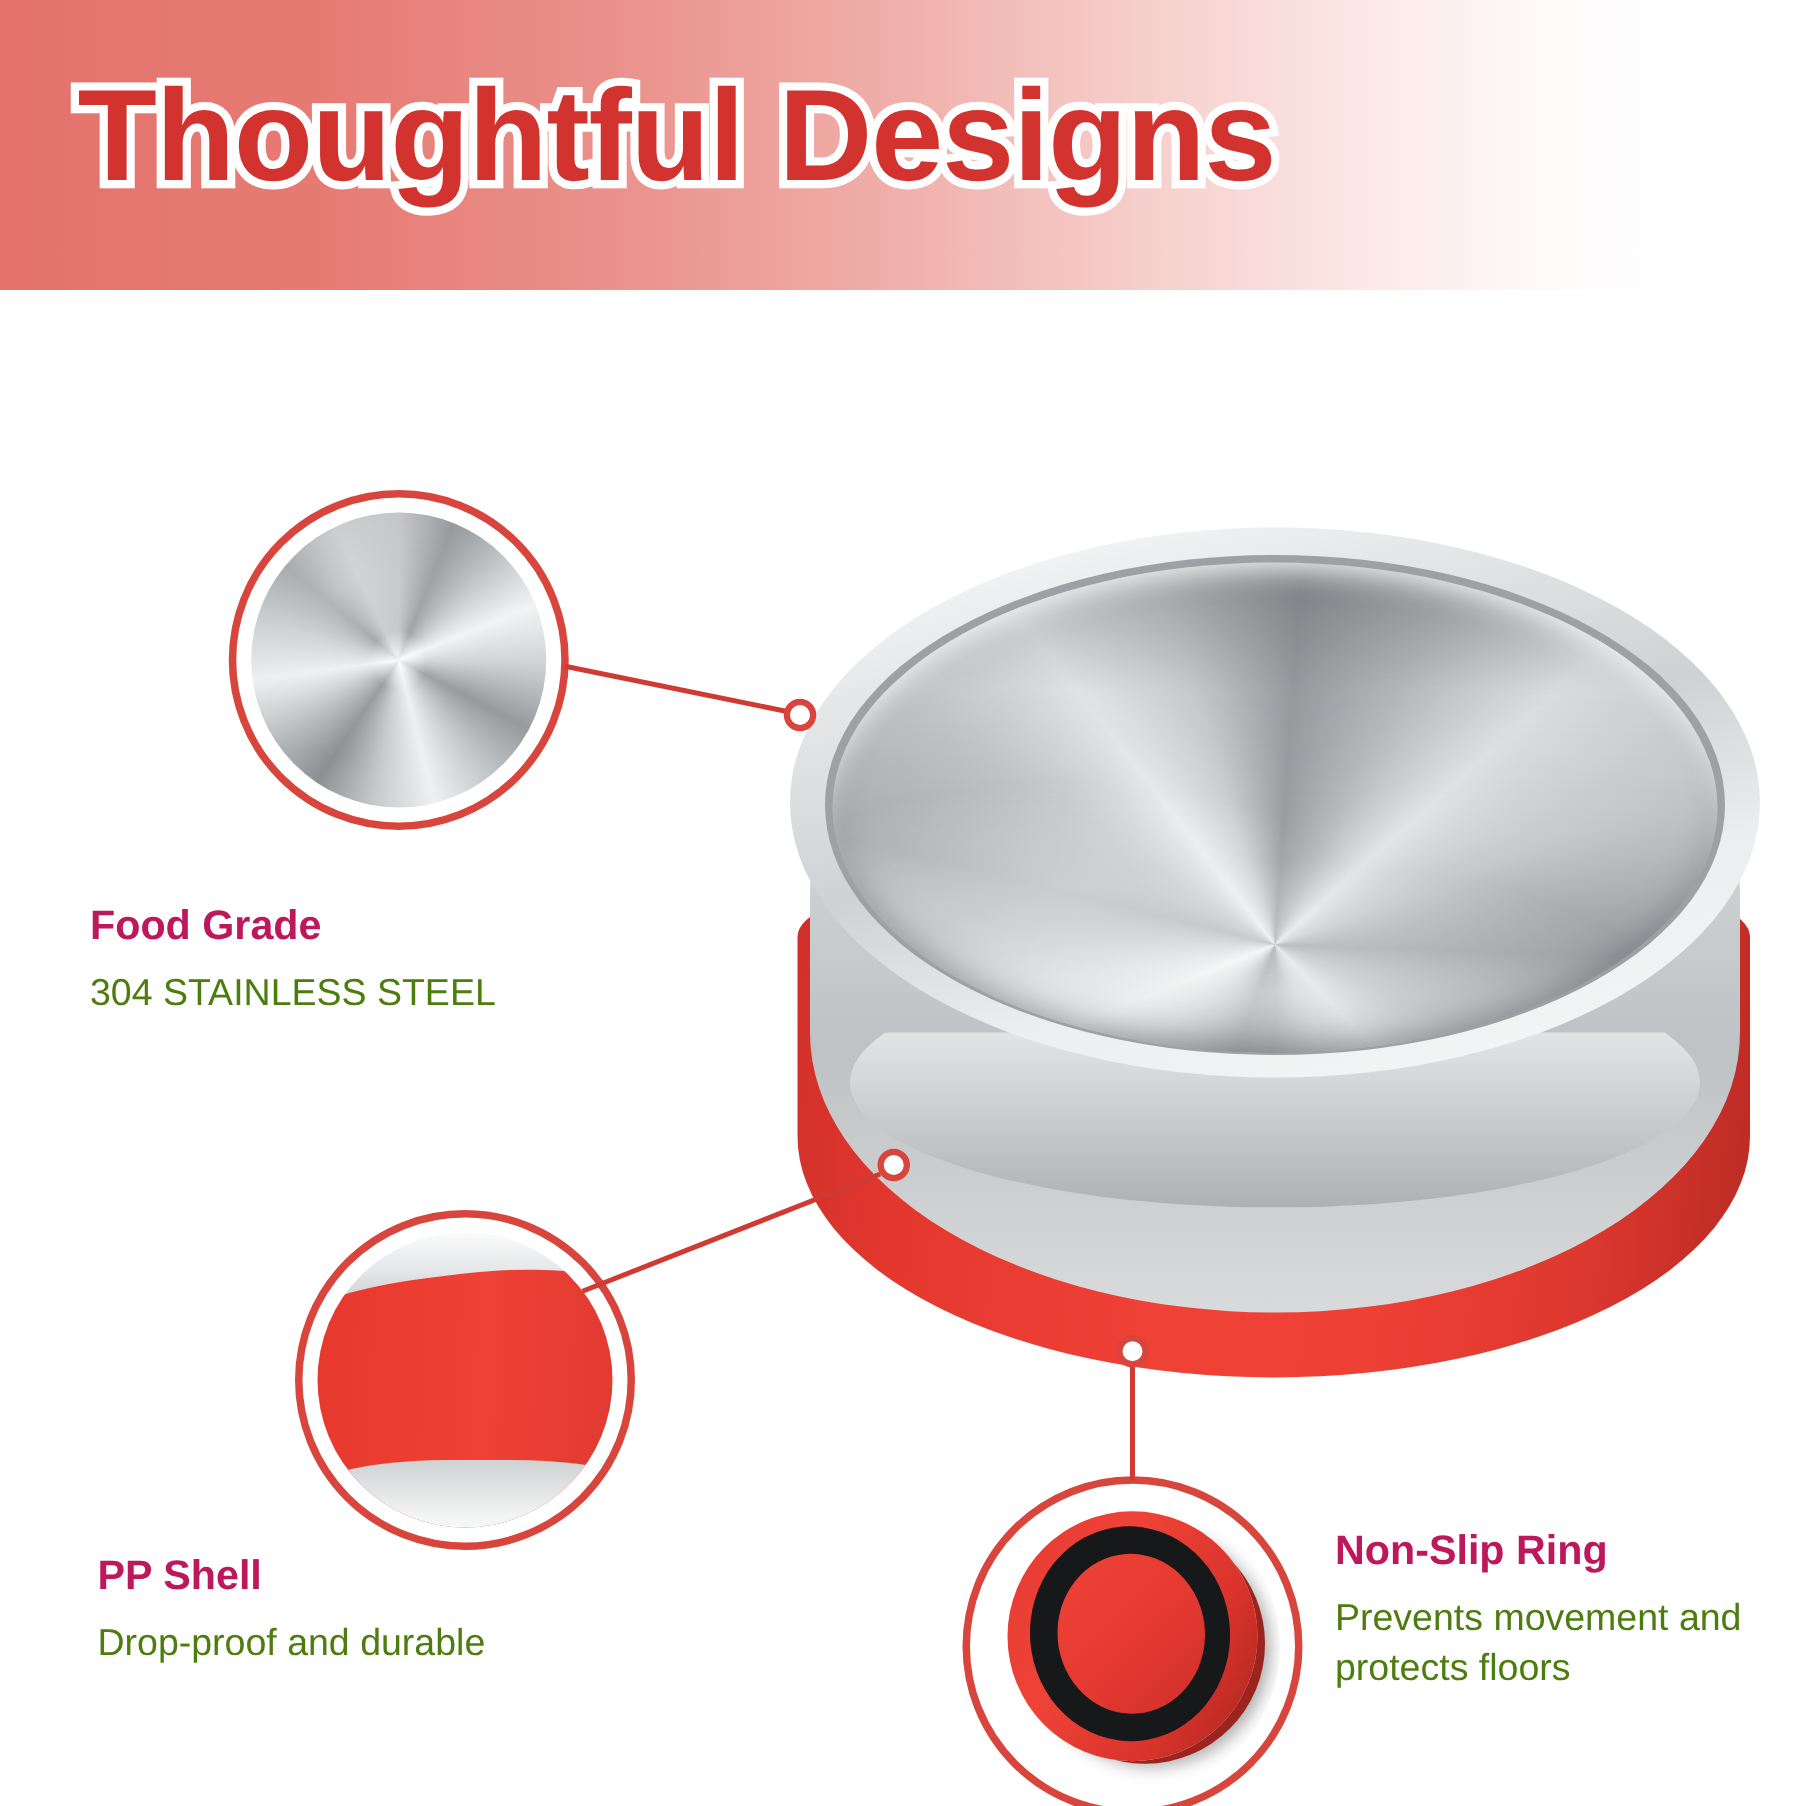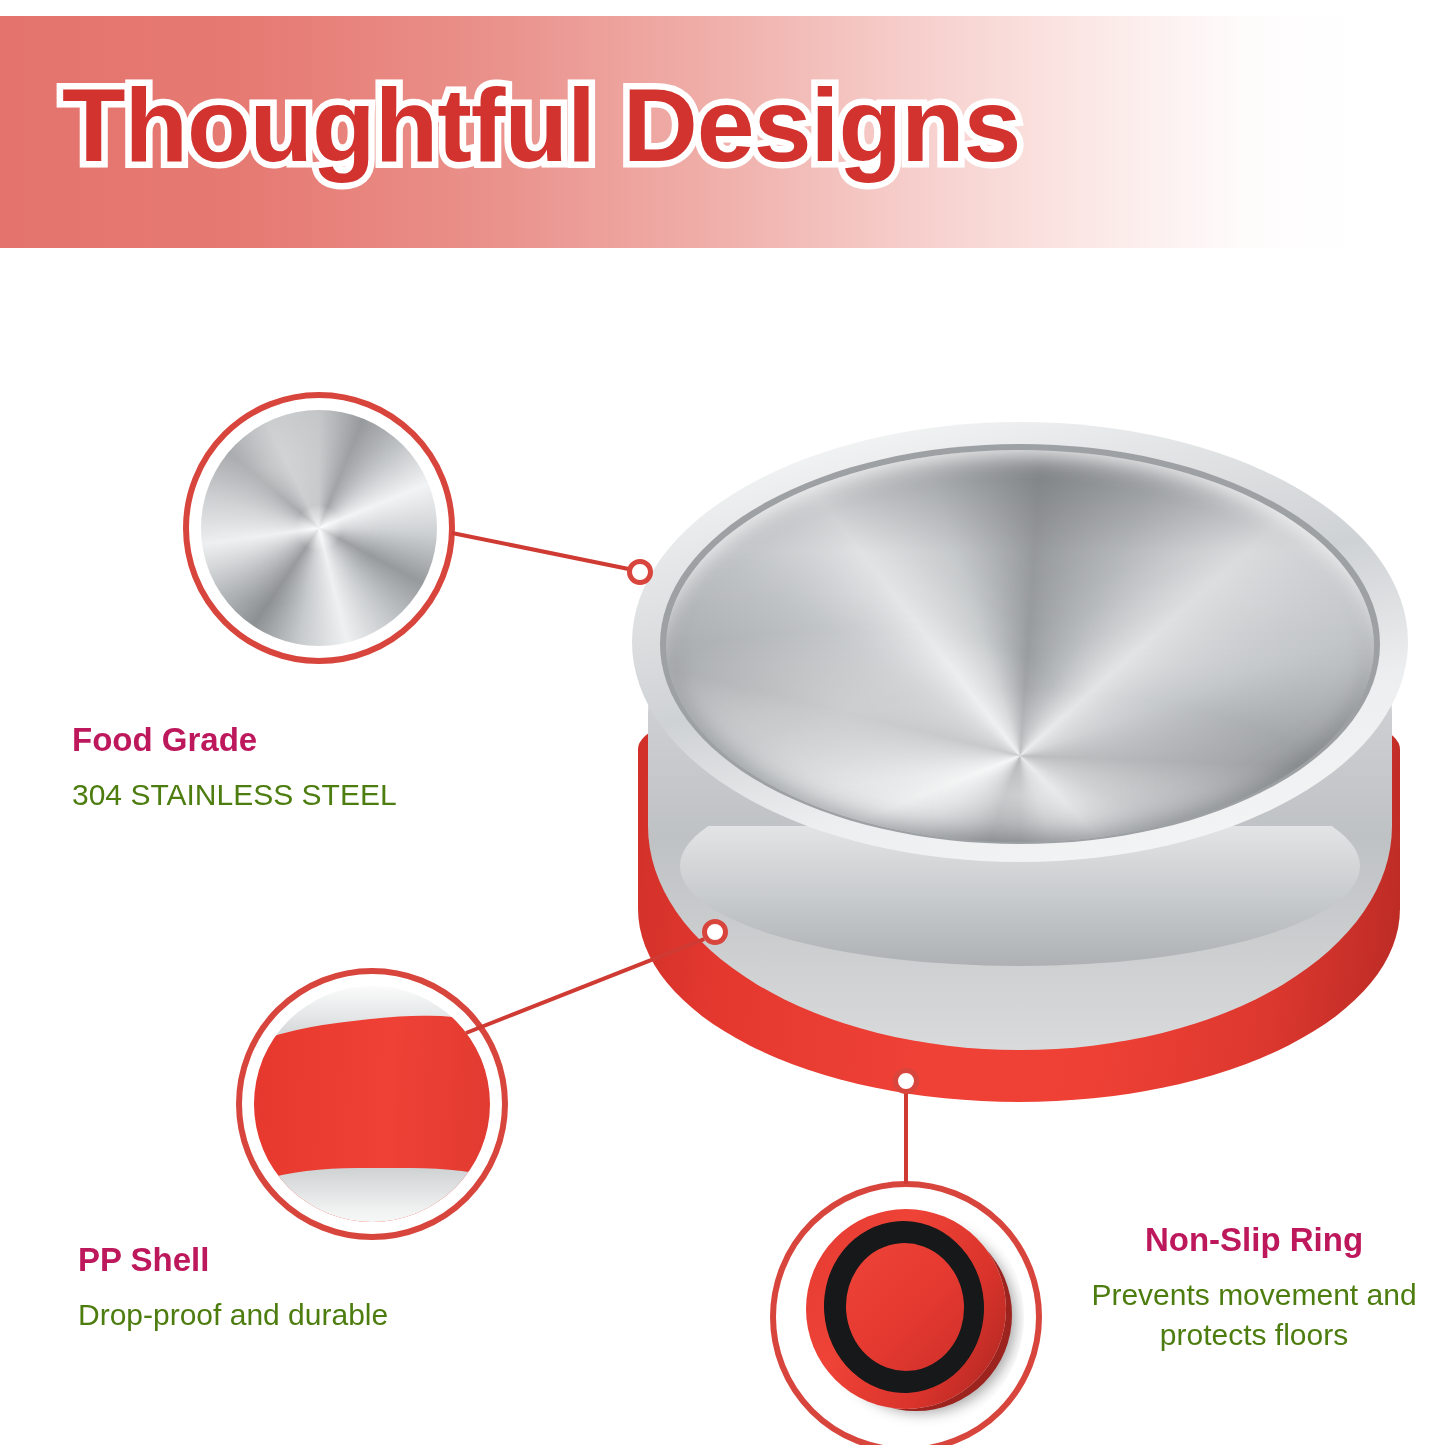--- a/index.html
+++ b/index.html
@@ -6,21 +6,21 @@
   html, body {
     width:1445px; height:1445px;
     background:#ffffff;
     font-family:"Liberation Sans", sans-serif;
     overflow:hidden;
   }
   #page { position:relative; width:1445px; height:1445px; background:#fff; }
 
   
   .banner{
-    position:absolute; left:0; top:16px; width:1445px; height:232px;
+    position:absolute; left:0; top:0; width:1445px; height:232px;
     background:linear-gradient(90deg,#e3736c 0%,#e67b74 18%,#ea918b 34%,#f0b0ab 50%,#f6cecb 63%,#fbe7e5 75%,#fefbfb 86%,#ffffff 94%,#ffffff 100%);
   }
   .banner-title{
     position:absolute; left:62px; top:57px;
     font-size:104px; font-weight:700; letter-spacing:-1px;
     color:#d2332f;
     -webkit-text-stroke:13px #ffffff;
     paint-order:stroke fill;
     white-space:nowrap;
     line-height:1.0;
@@ -164,21 +164,21 @@
   }
   .lead{ position:absolute; background:#cf3a33; height:4px; transform-origin:0 50%; z-index:5; }
   .lead-v{ position:absolute; background:#cf3a33; width:4px; z-index:5; }
 
   
   .label{ position:absolute; }
   .label .t{ font-size:33px; font-weight:700; color:#be185d; line-height:1.1; white-space:nowrap; }
   .label .d{ font-size:30px; font-weight:400; color:#4d7c0f; line-height:1.32; margin-top:17px; }
   #label-food{ left:72px; top:722px; }
   #label-pp{   left:78px; top:1242px; }
-  #label-ring{ left:1068px; top:1222px; width:372px;text-align:center; }
+  #label-ring{ left:1068px; top:1222px; width:372px; }
   #label-ring .d{ white-space:normal; }
 </style>
 </head>
 <body>
 
 <div id="page">
 
   <div class="banner">
     <div class="banner-title">Thoughtful Designs</div>
   </div>

